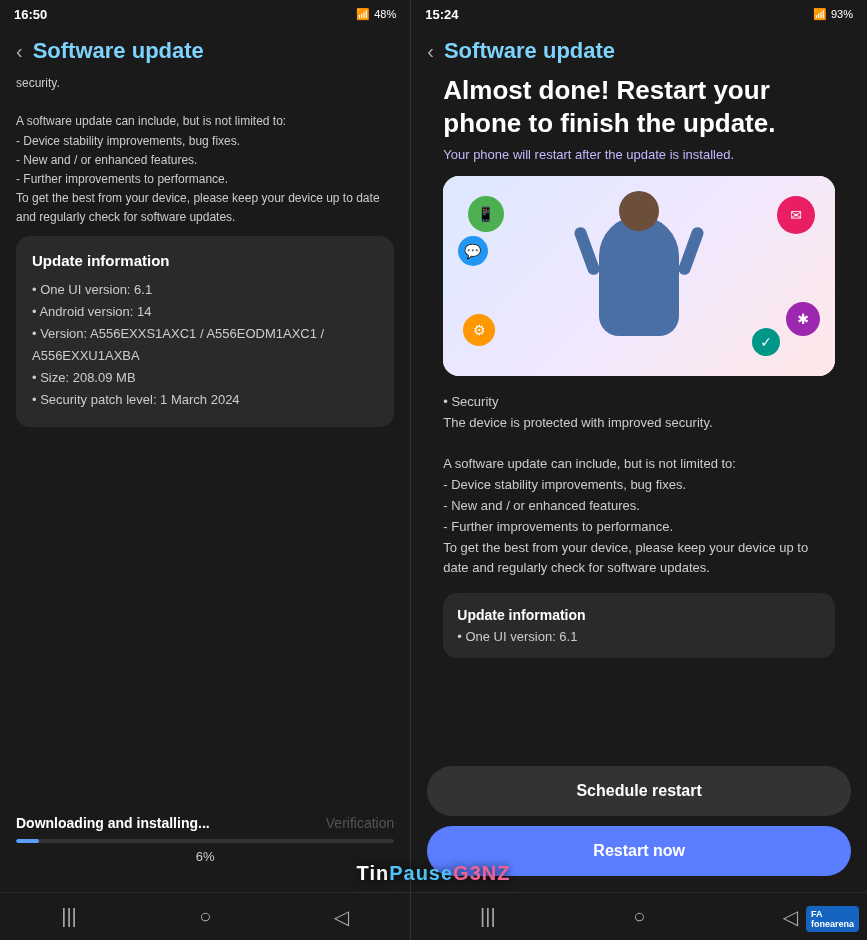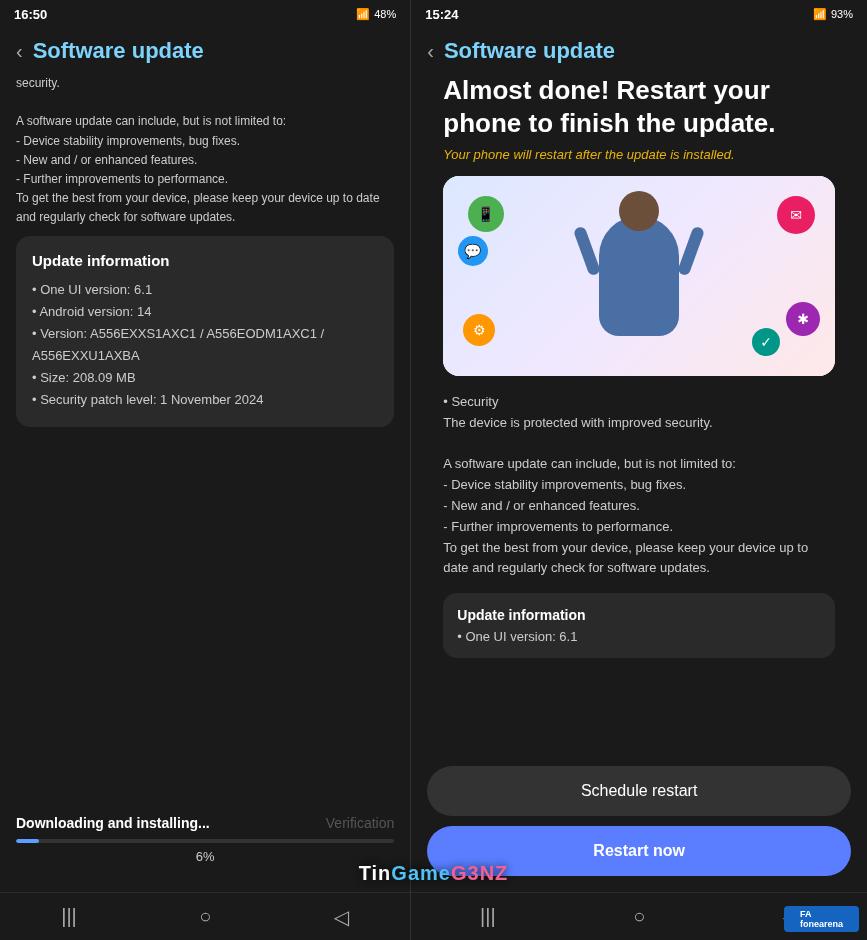--- a/index.html
+++ b/index.html
@@ -178,25 +178,24 @@
     .almost-done-title {
       color: #fff;
       font-size: 26px;
       font-weight: 700;
       line-height: 1.25;
       margin-bottom: 8px;
       padding: 0 16px;
     }
 
     .restart-subtitle {
-      color: #eab308;
+      color: #c4b5fd;
       font-size: 13px;
       padding: 0 16px;
       margin-bottom: 14px;
-      font-style: italic;
     }
 
     .illustration-card {
       background: #e8f0fe;
       border-radius: 16px;
       height: 200px;
       margin: 0 16px 16px;
       overflow: hidden;
       display: flex;
       align-items: center;
@@ -309,21 +308,21 @@
       flex-direction: column;
       gap: 10px;
     }
 
     .schedule-restart-button {
       background: #333;
       border: none;
       border-radius: 30px;
       color: #fff;
       font-size: 16px;
-      font-weight: 400;
+      font-weight: 700;
       padding: 16px;
       width: 100%;
       cursor: pointer;
       text-align: center;
     }
 
     .restart-now-button {
       background: #5a7eff;
       border: none;
       border-radius: 30px;
@@ -375,21 +374,21 @@
 
     
     .fa-badge {
       position: absolute;
       bottom: 8px;
       right: 8px;
       background: #1565c0;
       color: #fff;
       font-size: 9px;
       font-weight: 700;
-      padding: 3px 16px;
+      padding: 3px 5px;
       border-radius: 4px;
       z-index: 10;
     }
 
     .container-wrapper {
       position: relative;
       display: flex;
       flex: 1;
       overflow: hidden;
     }
@@ -416,21 +415,21 @@
 
     <div class="content-area">
       <div class="description-text">security.<br><br>A software update can include, but is not limited to:<br> - Device stability improvements, bug fixes.<br> - New and / or enhanced features.<br> - Further improvements to performance.<br>To get the best from your device, please keep your device up to date and regularly check for software updates.</div>
 
       <div class="update-info-card">
         <div class="update-info-title">Update information</div>
         <div class="update-info-item">• One UI version: 6.1</div>
         <div class="update-info-item">• Android version: 14</div>
         <div class="update-info-item">• Version: A556EXXS1AXC1 / A556EODM1AXC1 / A556EXXU1AXBA</div>
         <div class="update-info-item">• Size: 208.09 MB</div>
-        <div class="update-info-item">• Security patch level: 1 November 2024</div>
+        <div class="update-info-item">• Security patch level: 1 March 2024</div>
       </div>
     </div>
 
     <div class="bottom-section-left">
       <div class="progress-header">
         <span class="progress-label-active">Downloading and installing...</span>
         <span class="progress-label-inactive">Verification</span>
       </div>
       <div class="progress-bar-container">
         <div class="progress-bar-fill" style="width: 6%"></div>
@@ -502,18 +501,18 @@
 
     <div class="bottom-nav">
       <span class="nav-btn">|||</span>
       <span class="nav-btn">○</span>
       <span class="nav-btn">◁</span>
     </div>
   </div>
 
   <div class="watermark-container">
     <span class="watermark">
-      Tin<span class="game">Game</span><span class="genz">G3NZ</span>
+      Tin<span class="game">Pause</span><span class="genz">G3NZ</span>
     </span>
   </div>
 
   <div class="fa-badge">FA<br>fonearena</div>
 </div>
 
 </body></html>

